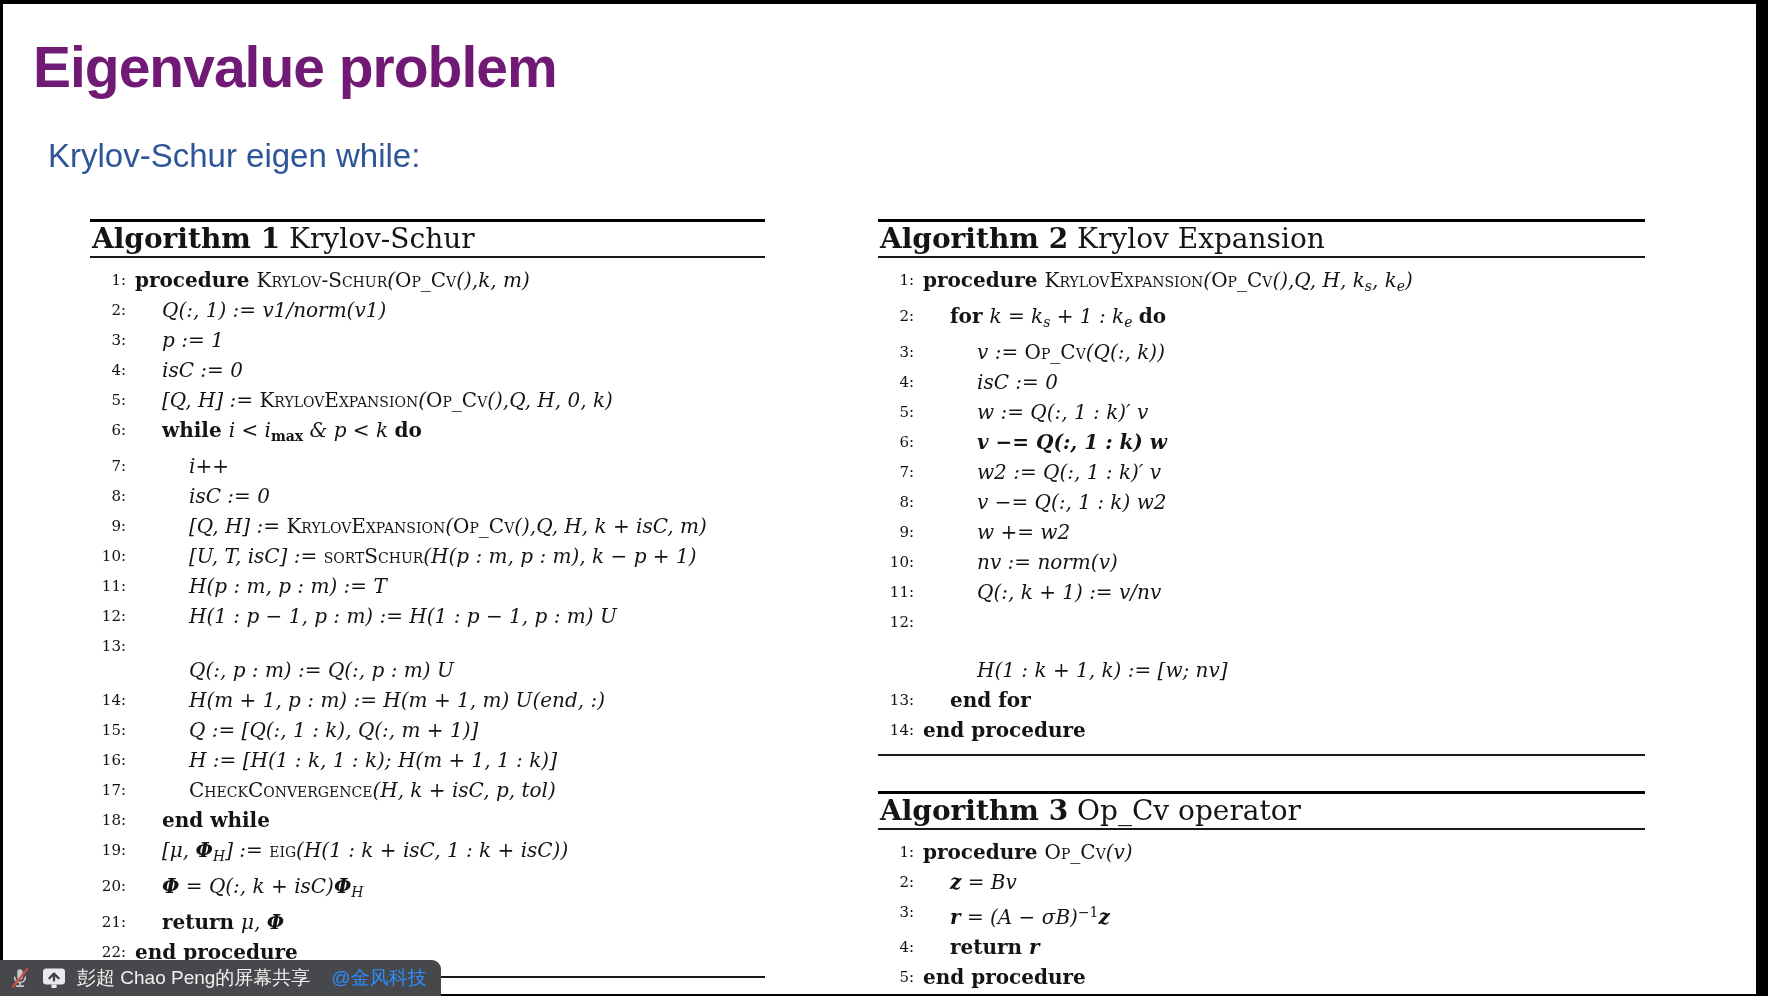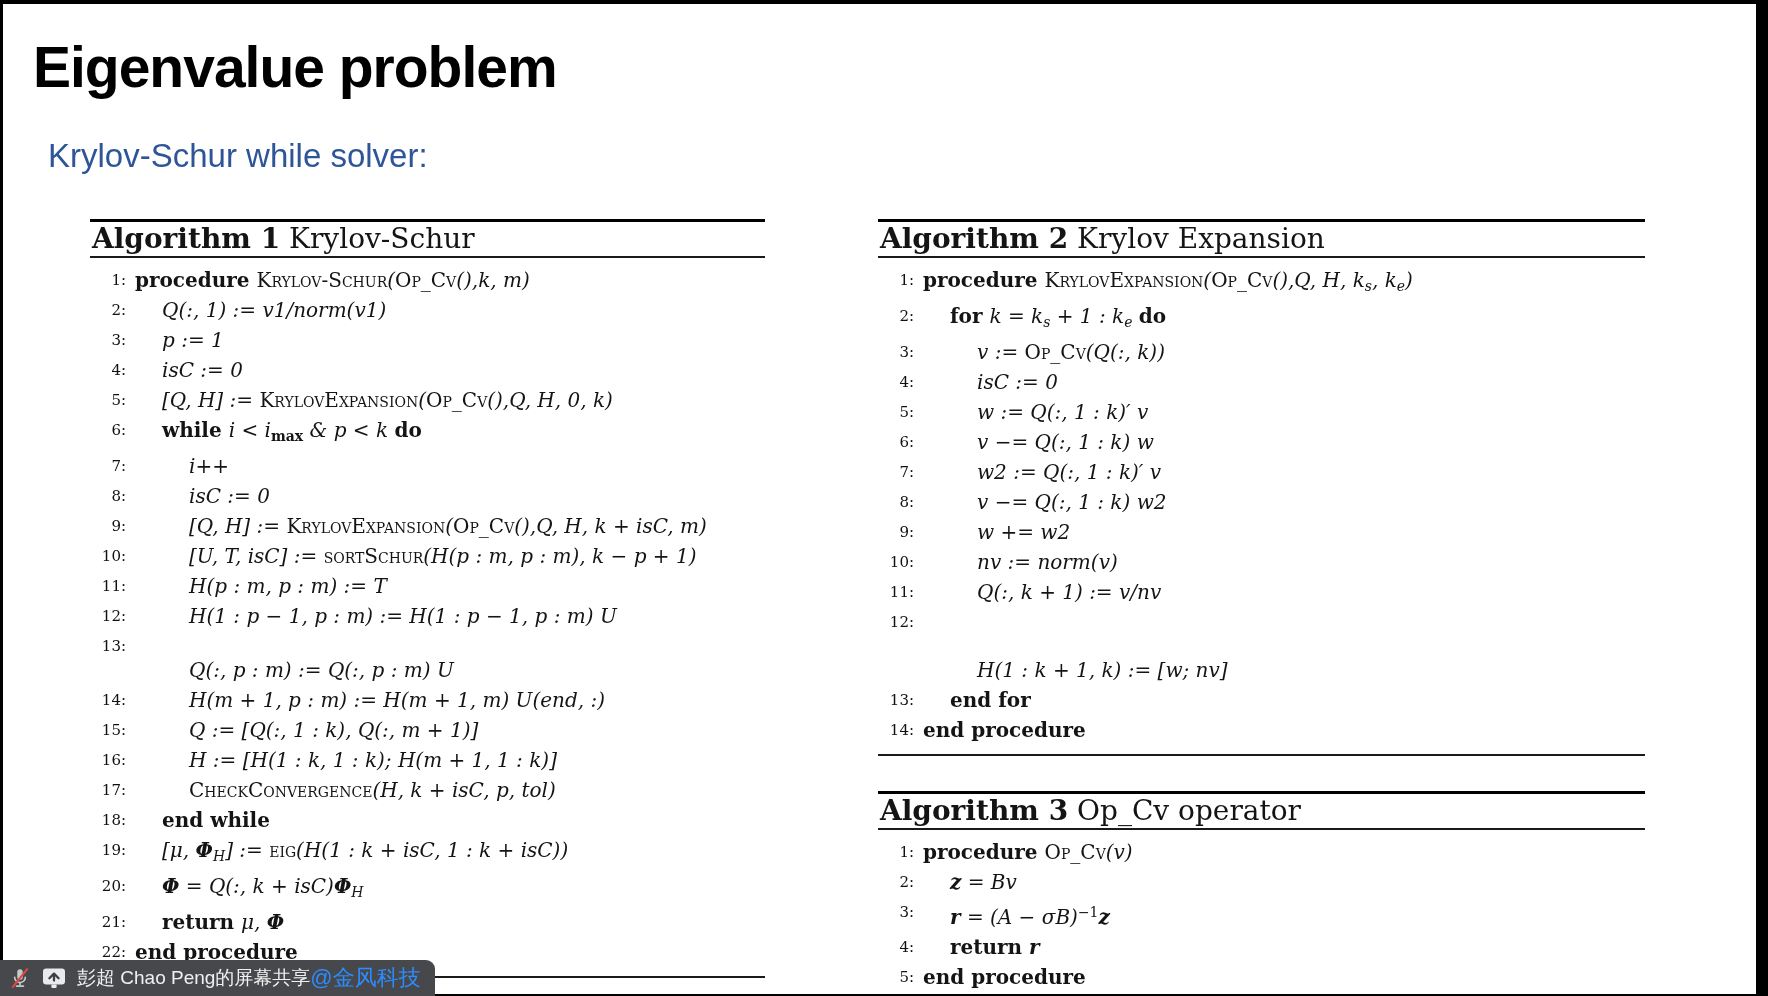--- a/index.html
+++ b/index.html
@@ -53,28 +53,28 @@
   .seg-sup{font-style:normal;font-size:0.70em;vertical-align:0.5em;}
   
   .share-bar{
     position:absolute;left:0;bottom:0;height:36px;z-index:10;
     background:#46484b;border-radius:0 9px 0 0;
     display:flex;align-items:center;
     padding:0 14px 0 9px;
   }
   .share-bar .bar-icon{flex:none;display:block;margin-right:11px;}
   .share-text{color:#f0f0f0;font-size:19px;white-space:nowrap;}
-  .share-mention{font-size:22px;margin-left:0;white-space:nowrap;text-decoration:none;cursor:pointer;}
+  .share-mention{font-size:19px;margin-left:21px;white-space:nowrap;text-decoration:none;cursor:pointer;}
 </style>
 </head>
 <body>
 
 <div class="slide">
-  <div class="title" style="color: #000000;">Eigenvalue problem</div>
-  <div class="subtitle" style="color: rgb(46, 85, 151);">Krylov-Schur while solver:</div>
+  <div class="title" style="color: #701a75;">Eigenvalue problem</div>
+  <div class="subtitle" style="color: rgb(46, 85, 151);">Krylov-Schur eigen while:</div>
 
   <div class="col-left">
     <div class="algo">
         <div class="algo-head"><span class="algo-label">Algorithm 1</span><span> Krylov-Schur</span></div>
         <div class="algo-body">
           <div class="algo-line">
             <span class="lnum">1:</span>
             <span class="ltxt" style="padding-left: 0px;"><span class="seg-b">procedure </span><span class="seg-sc">Krylov-Schur</span><span class="seg-m">(</span><span class="seg-sc">Op_Cv</span><span class="seg-m">(),k, m)</span></span>
           </div>
           <div class="algo-line">
@@ -184,21 +184,21 @@
           <div class="algo-line">
             <span class="lnum">4:</span>
             <span class="ltxt" style="padding-left: 54px;"><span class="seg-m">isC := 0</span></span>
           </div>
           <div class="algo-line">
             <span class="lnum">5:</span>
             <span class="ltxt" style="padding-left: 54px;"><span class="seg-m">w := Q(:, 1 : k)′ v</span></span>
           </div>
           <div class="algo-line">
             <span class="lnum">6:</span>
-            <span class="ltxt" style="padding-left: 54px;"><span class="seg-m">v −= Q(:, 1 : k) w</span></span>
+            <span class="ltxt" style="padding-left: 54px; font-weight: bold;"><span class="seg-m">v −= Q(:, 1 : k) w</span></span>
           </div>
           <div class="algo-line">
             <span class="lnum">7:</span>
             <span class="ltxt" style="padding-left: 54px;"><span class="seg-m">w2 := Q(:, 1 : k)′ v</span></span>
           </div>
           <div class="algo-line">
             <span class="lnum">8:</span>
             <span class="ltxt" style="padding-left: 54px;"><span class="seg-m">v −= Q(:, 1 : k) w2</span></span>
           </div>
           <div class="algo-line">

